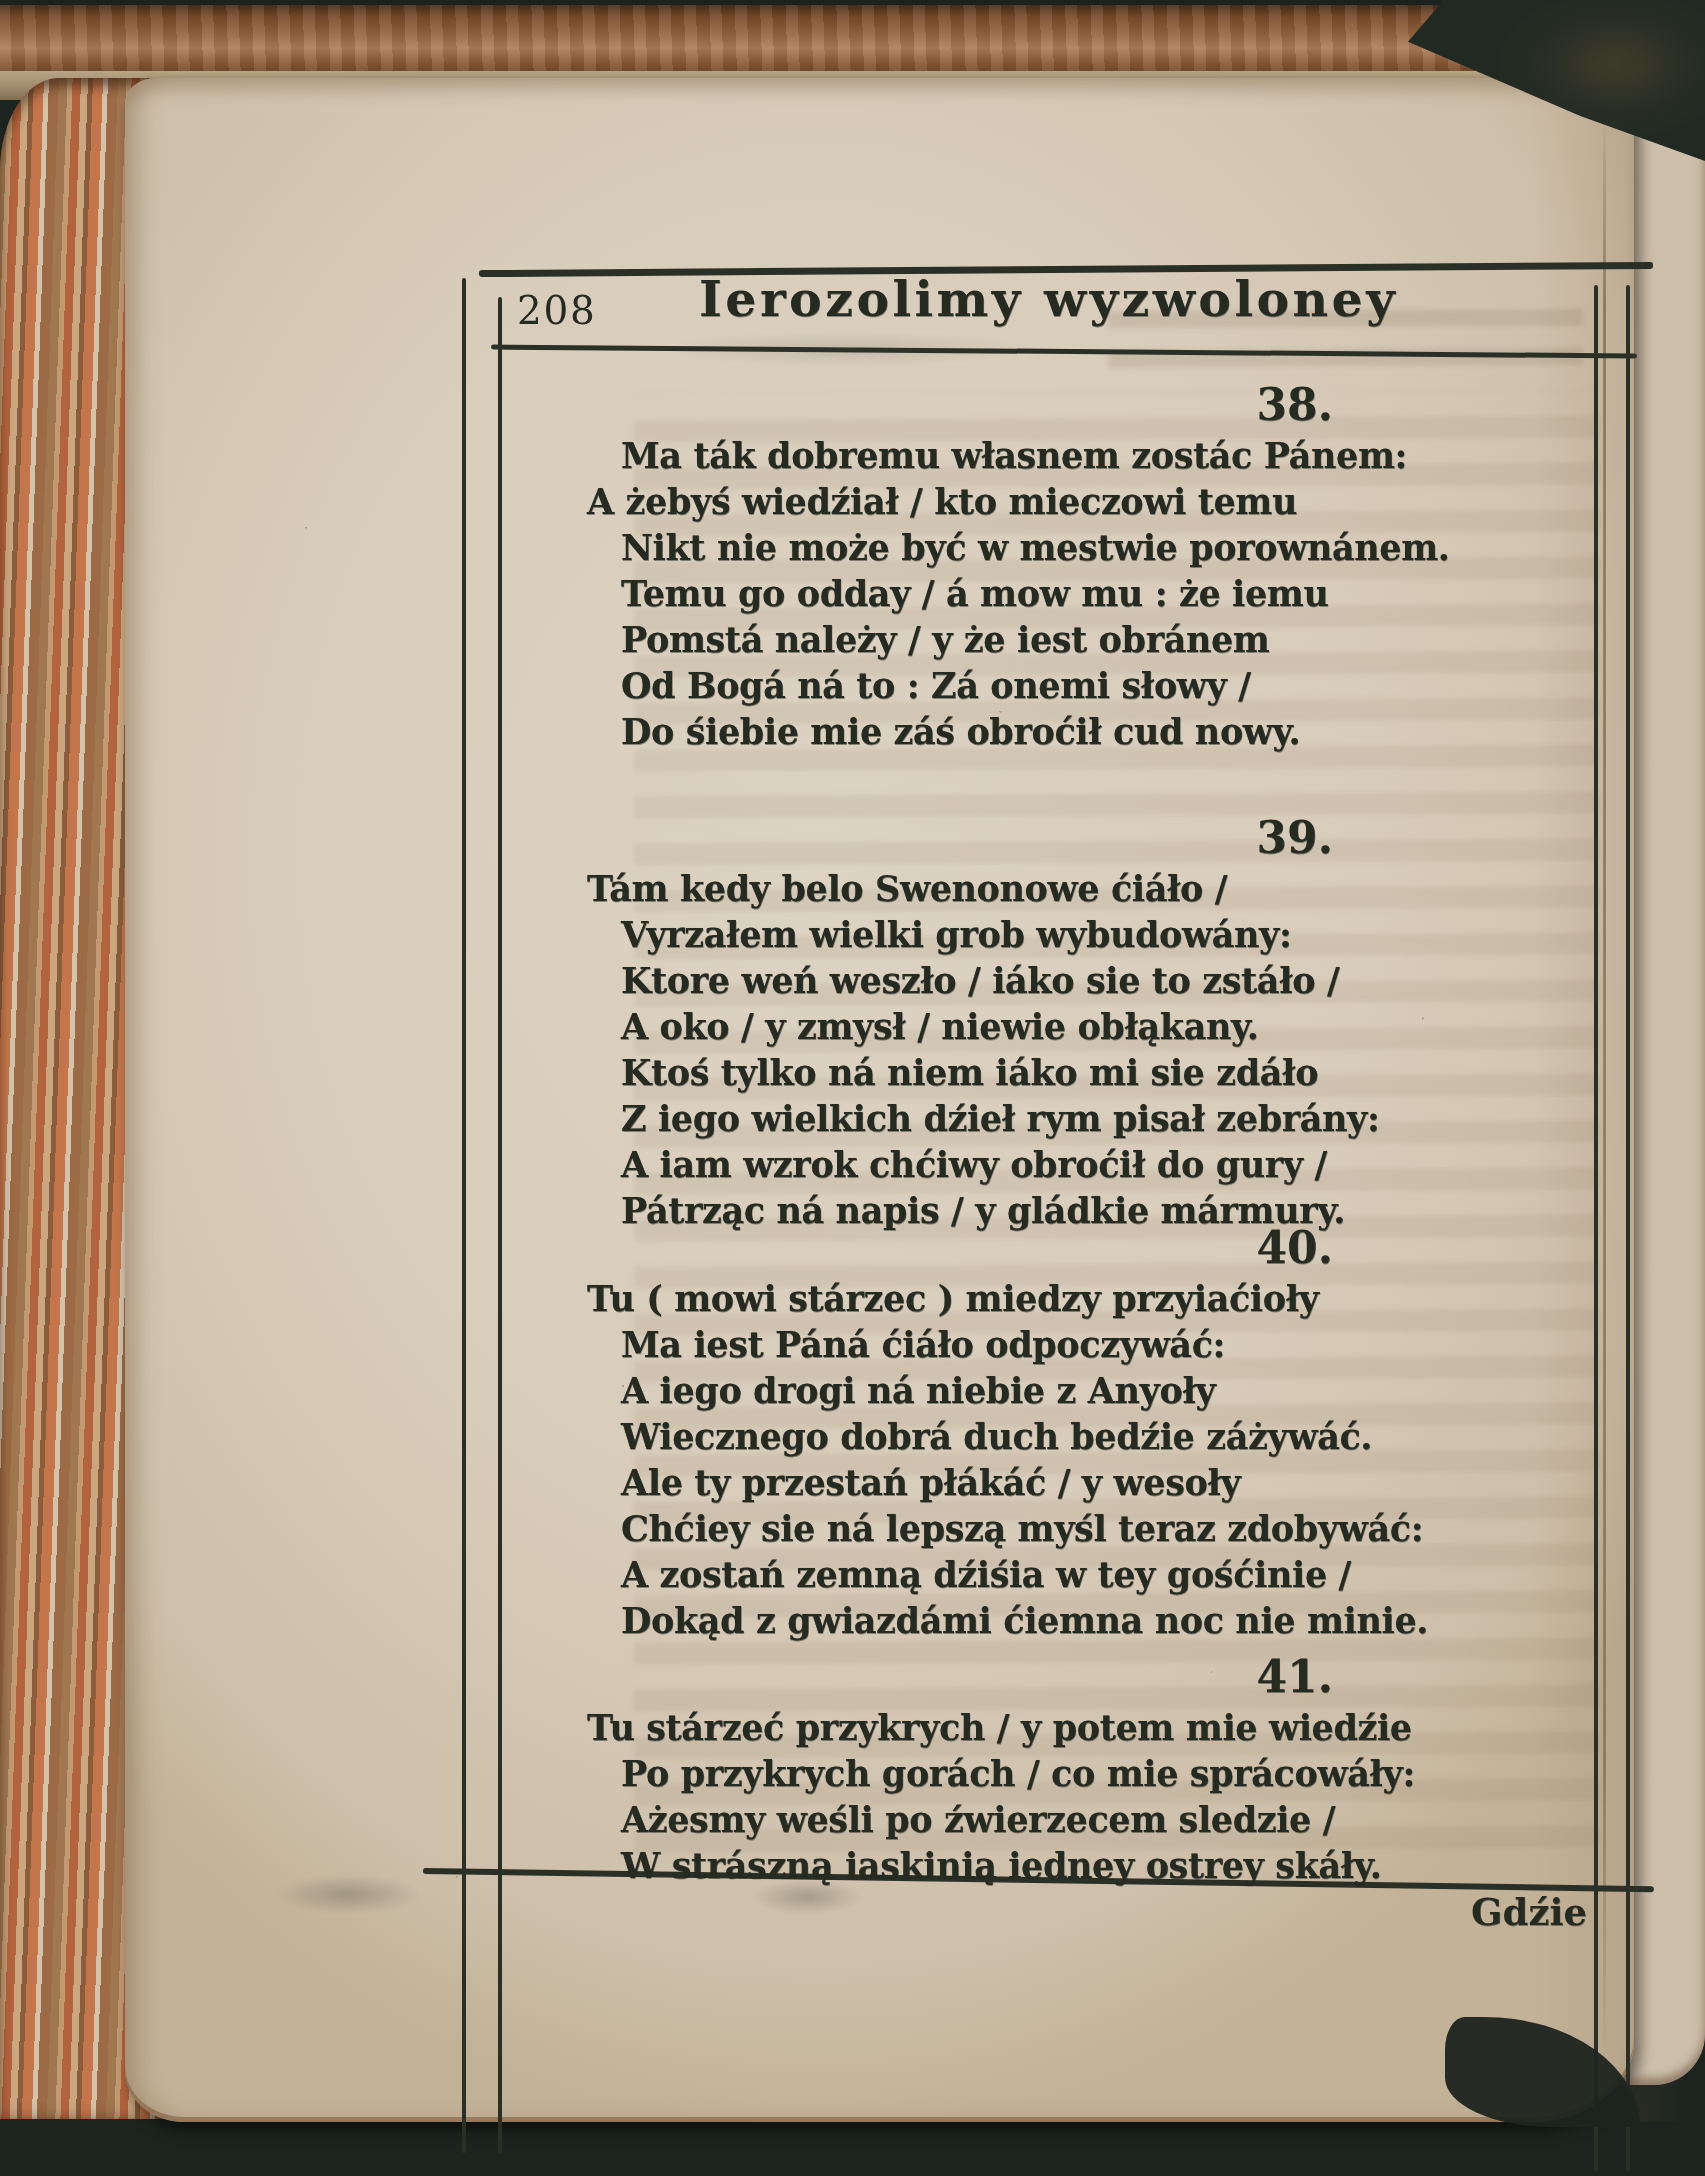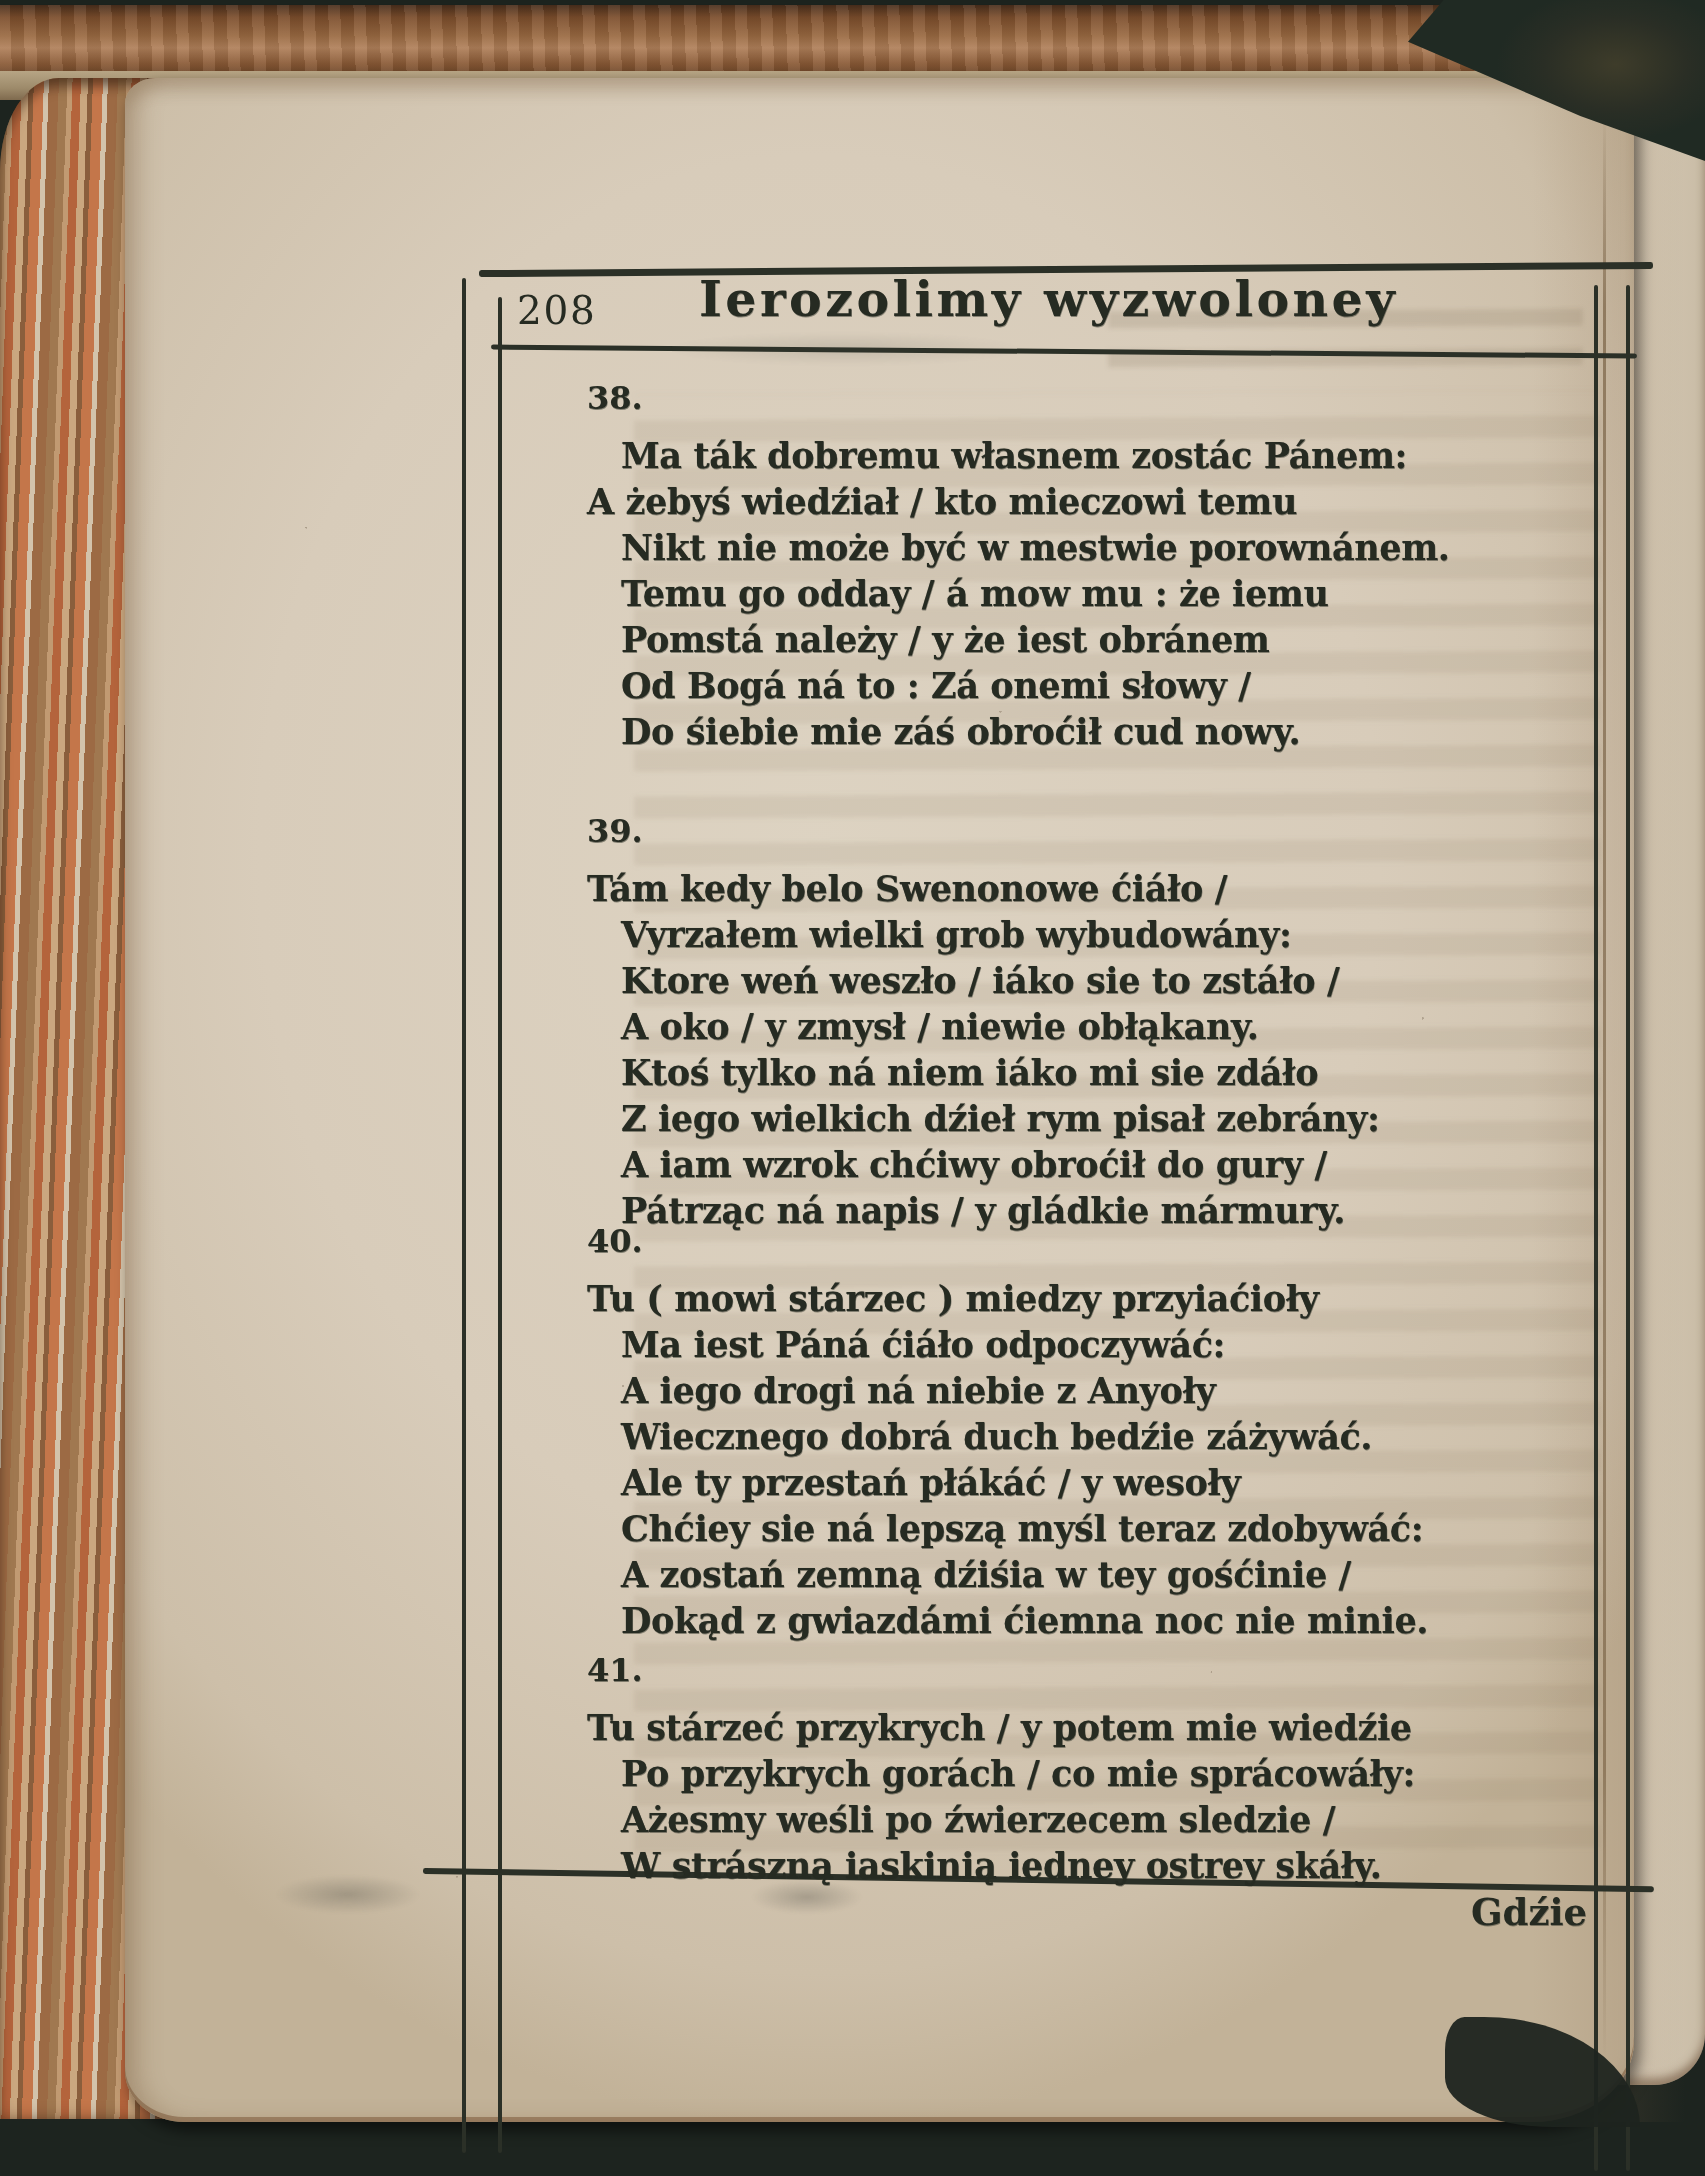--- a/index.html
+++ b/index.html
@@ -91,21 +91,21 @@
     font-size:39px;color:var(--ink,#262b22);letter-spacing:1.7px;margin-top:12px;
   }
   .running-title{
     position:absolute;left:364px;top:192px;width:1119px;text-align:center;
     font-size:49px;font-weight:700;letter-spacing:3.4px;color:var(--ink,#262b22);
     text-shadow:0.5px 0.7px 0 rgba(38,43,34,.45);
   }
   
   .stanza{position:absolute;left:462px;width:1026px;color:var(--ink,#262b22);}
   .stanza-number{
-    width:746px;text-align:left;font-size:32px;font-weight:700;height:56px;
+    width:746px;text-align:right;font-size:44px;font-weight:700;height:56px;
     text-shadow:0.4px 0.6px 0 rgba(38,43,34,.5);
   }
   .vline{
     height:46px;font-size:35px;font-weight:700;white-space:nowrap;
     letter-spacing:-0.4px;
     text-shadow:0.5px 0.7px 0 rgba(38,43,34,.45), 0 0 0.8px rgba(38,43,34,.35);
   }
   .vline.cont{padding-left:34px;}
   .catchword{
     position:absolute;left:1346px;top:1812px;

